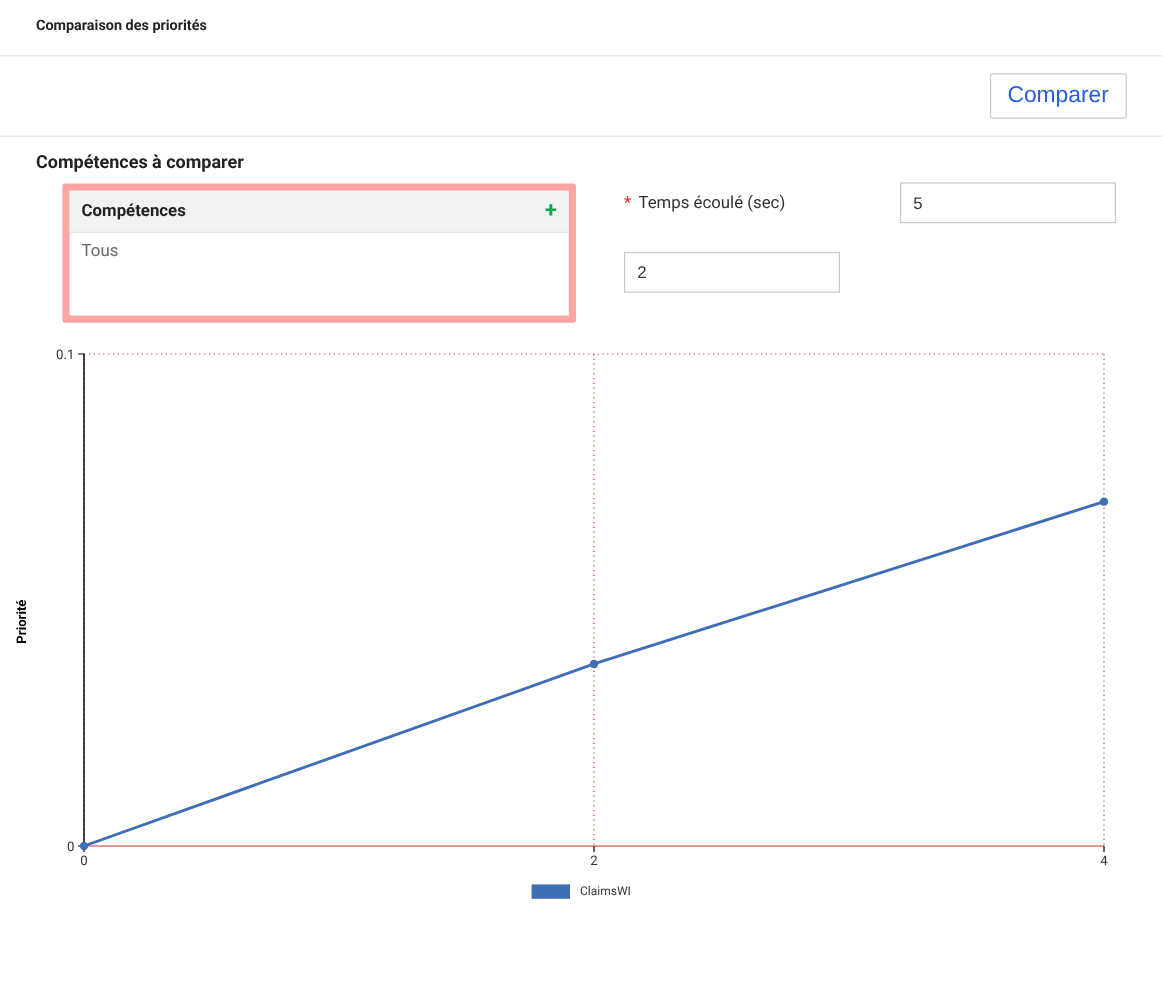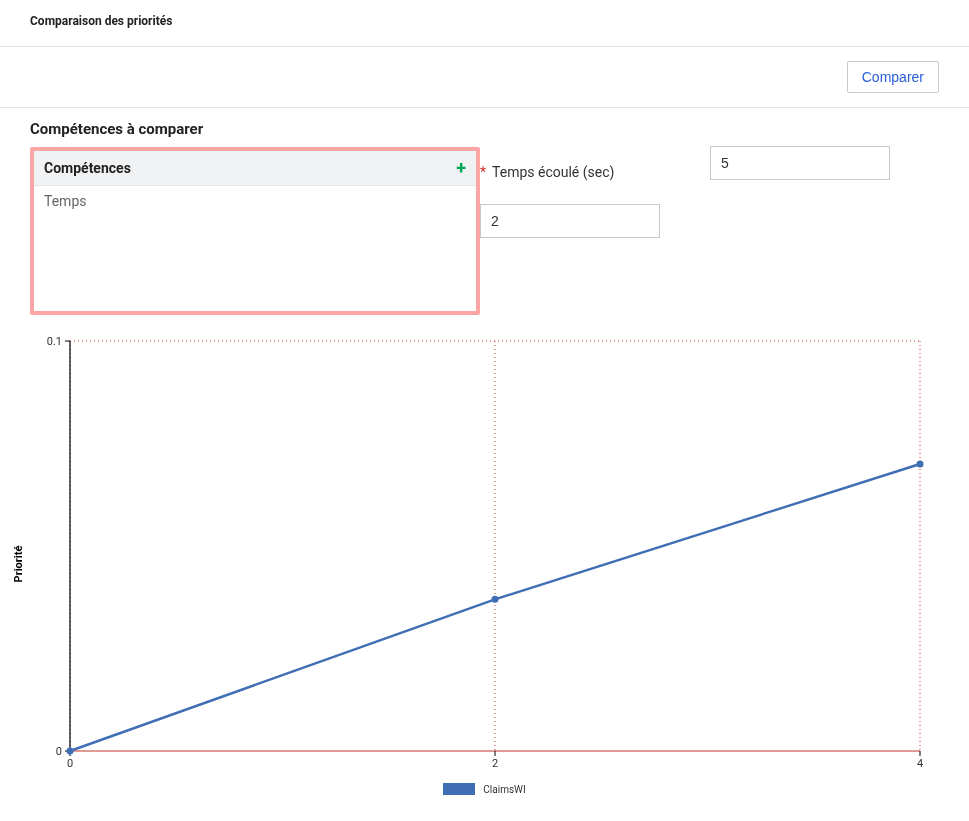--- a/index.html
+++ b/index.html
@@ -25,41 +25,43 @@
       padding: 14px 30px;
       border-bottom: 1px solid #e5e5e5;
       display: flex;
       justify-content: flex-end;
     }
     .action-bar button {
       background: #fff;
       border: 1px solid #c9c9c9;
       color: #295ed9;
       padding: 7px 14px;
-      font-size: 14px;
+      font-size: 19px;
       cursor: pointer;
       border-radius: 2px;
     }
     .config-row {
       display: flex;
       padding: 12px 30px 0 30px;
+      gap: 40px;
     }
     .col-left { flex: 0 0 450px; }
     .col-right { flex: 1; }
     .section-label {
       font-size: 15px;
       font-weight: 700;
       color: #222;
       margin-bottom: 9px;
     }
     .skills-box {
-      border: 4px solid #fca5a5;
+      border: 6px solid #fca5a5;
       border-radius: 2px;
       background: #fff;
-      height: 168px;
+      height: 116px;
+      margin-left: 22px;
     }
     .skills-header {
       display: flex;
       justify-content: space-between;
       align-items: center;
       padding: 8px 10px;
       background: #f0f2f4;
       border-bottom: 1px solid #e5e5e5;
     }
     .skills-header-title {
@@ -95,21 +97,21 @@
     }
     .opt-input {
       flex: 1;
       max-width: 180px;
       padding: 8px 10px;
       border: 1px solid #c9c9c9;
       font-size: 14px;
       color: #333;
       background: #fff;
     }
-    .opt-first { margin-top: 26px; align-items: flex-end; }
+    .opt-first { margin-top: 26px; }
 
     
     .chart-wrap {
       position: relative;
       margin: 18px 30px 0 30px;
     }
     .chart-svg { display: block; }
     .axis-y-label {
       position: absolute;
       left: -12px;
@@ -156,21 +158,21 @@
 </div>
 
 <div class="config-row">
   <div class="col-left">
     <div class="section-label">Compétences à comparer</div>
     <div class="skills-box">
       <div class="skills-header">
         <span class="skills-header-title">Compétences</span>
         <span class="plus-icon">+</span>
       </div>
-      <div class="skills-item">Temps</div>
+      <div class="skills-item">Tous</div>
     </div>
   </div>
 
   <div class="col-right">
 
     <div class="opt-row opt-first">
       <div class="opt-label">
         <span class="req-star">*</span><span>Temps écoulé (sec)</span>
       </div>
       <input class="opt-input" value="5" style="">

